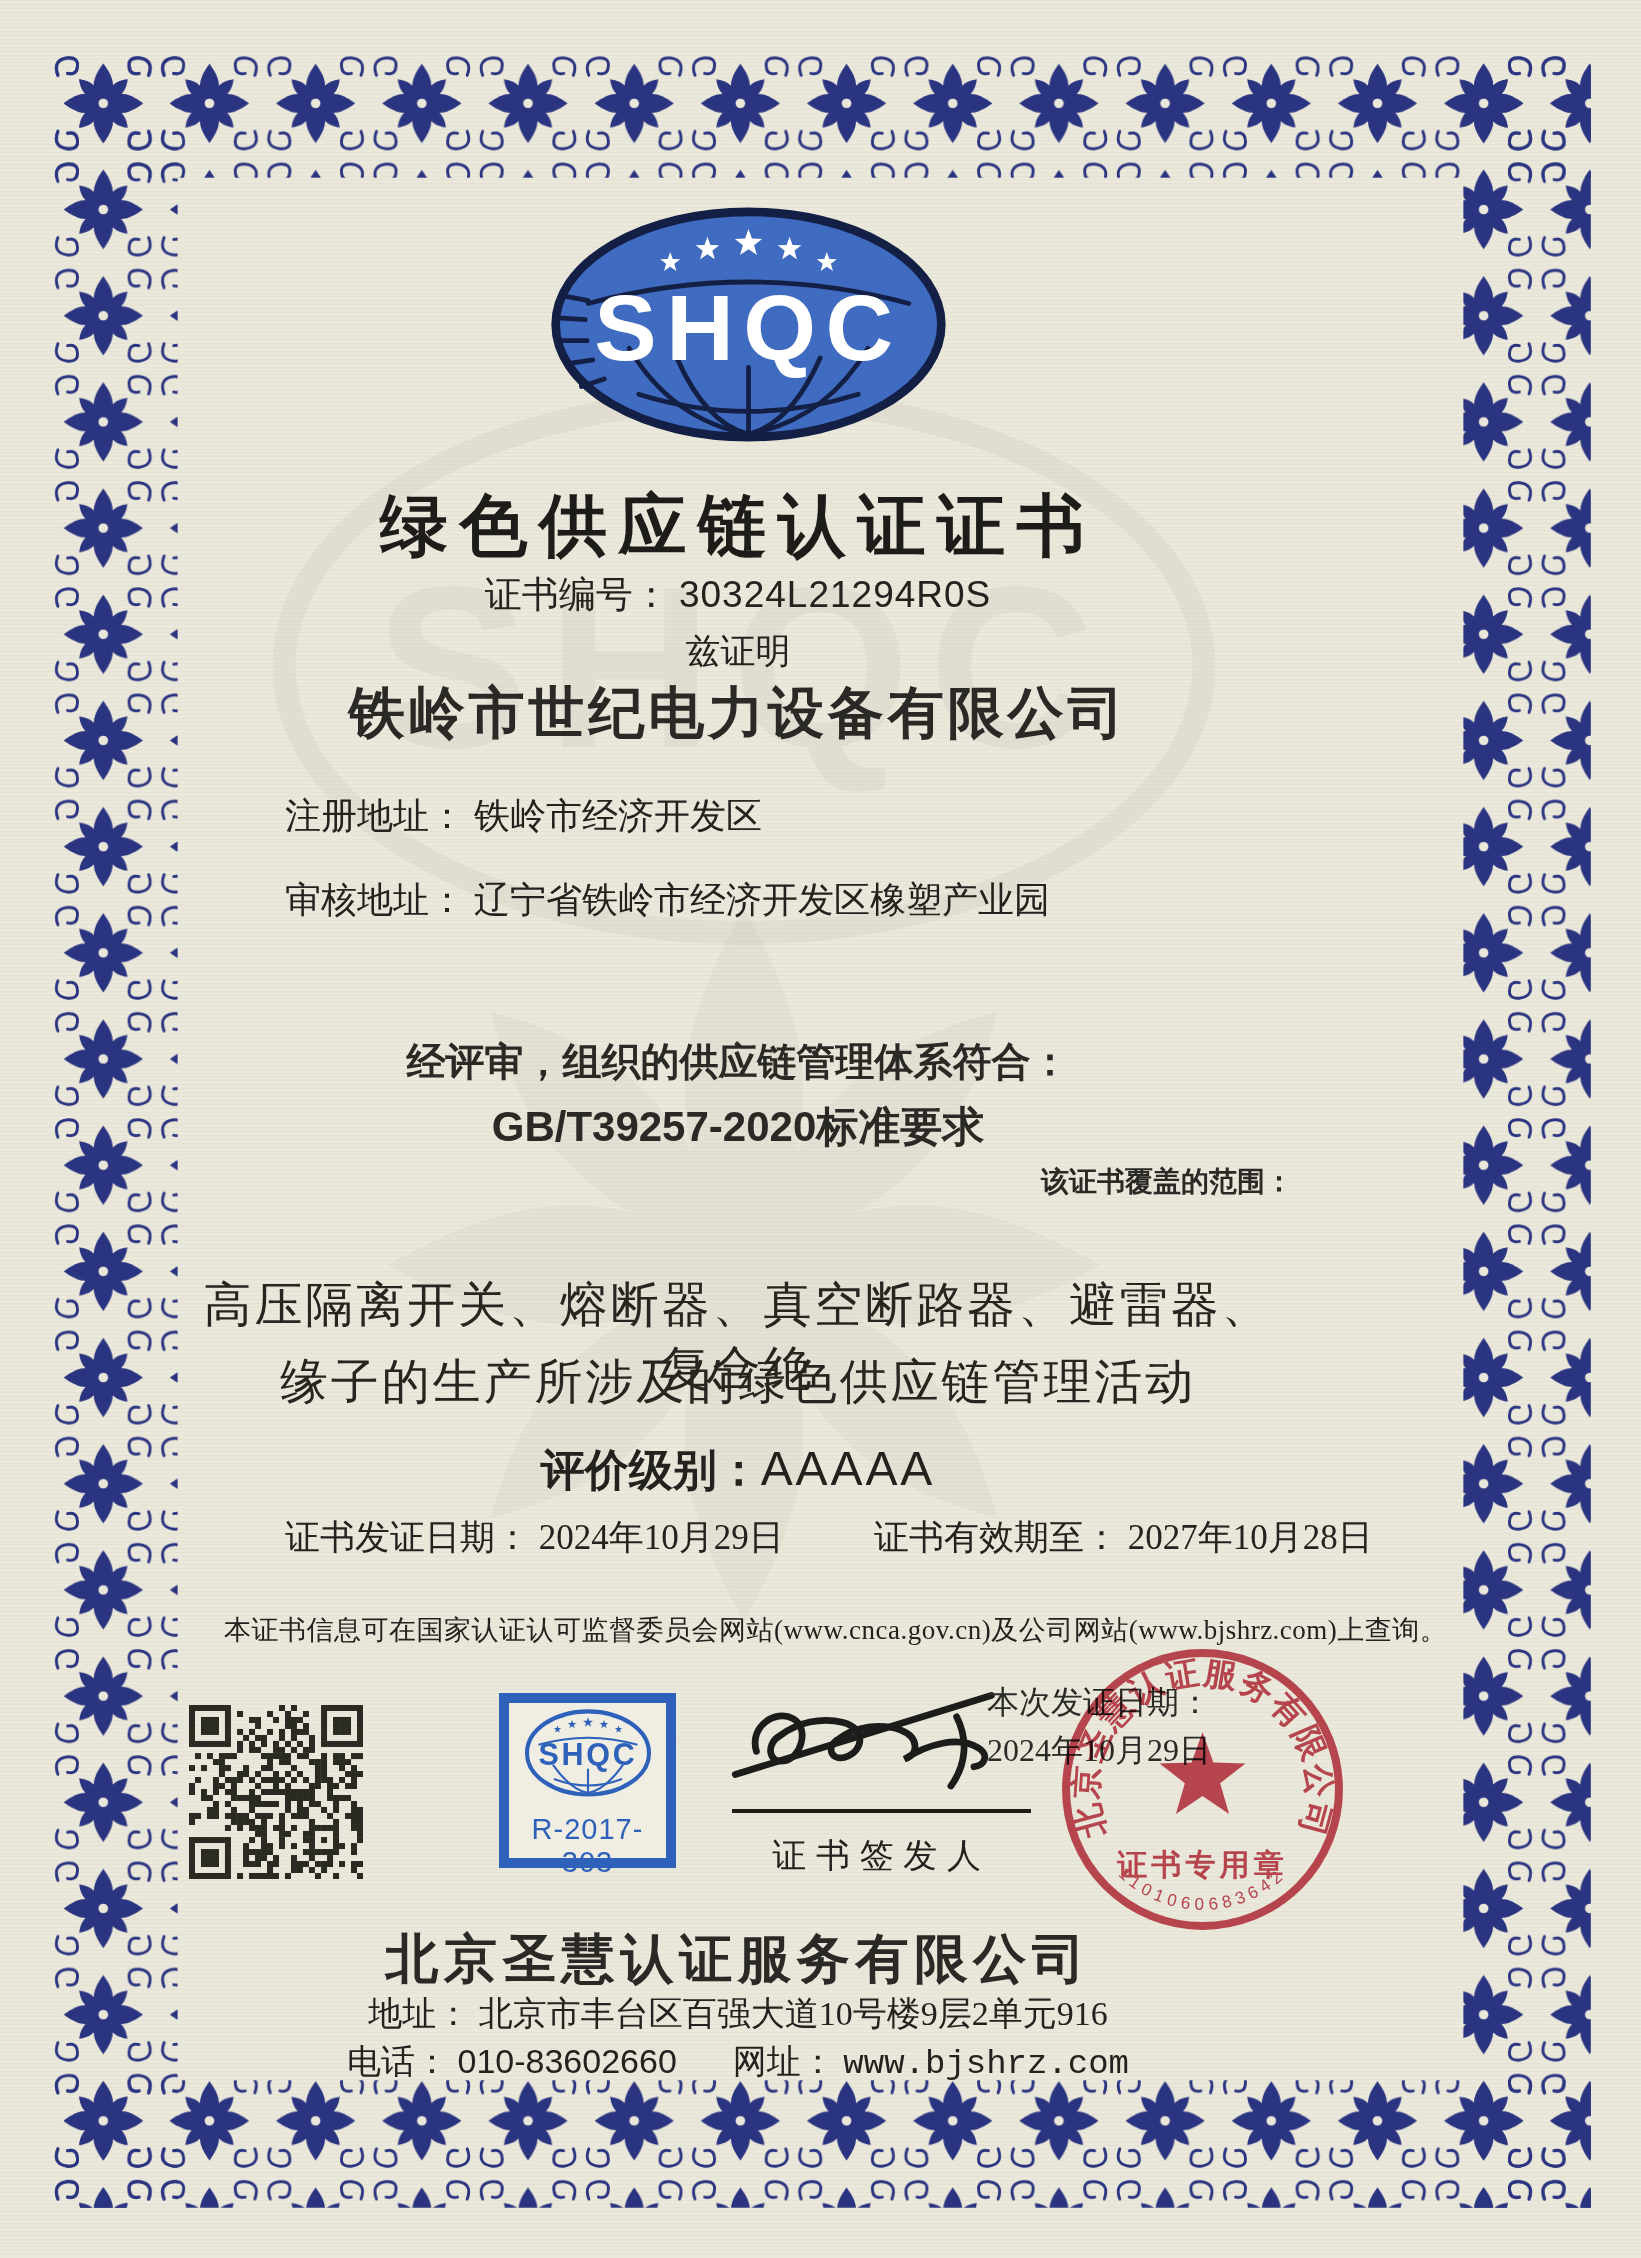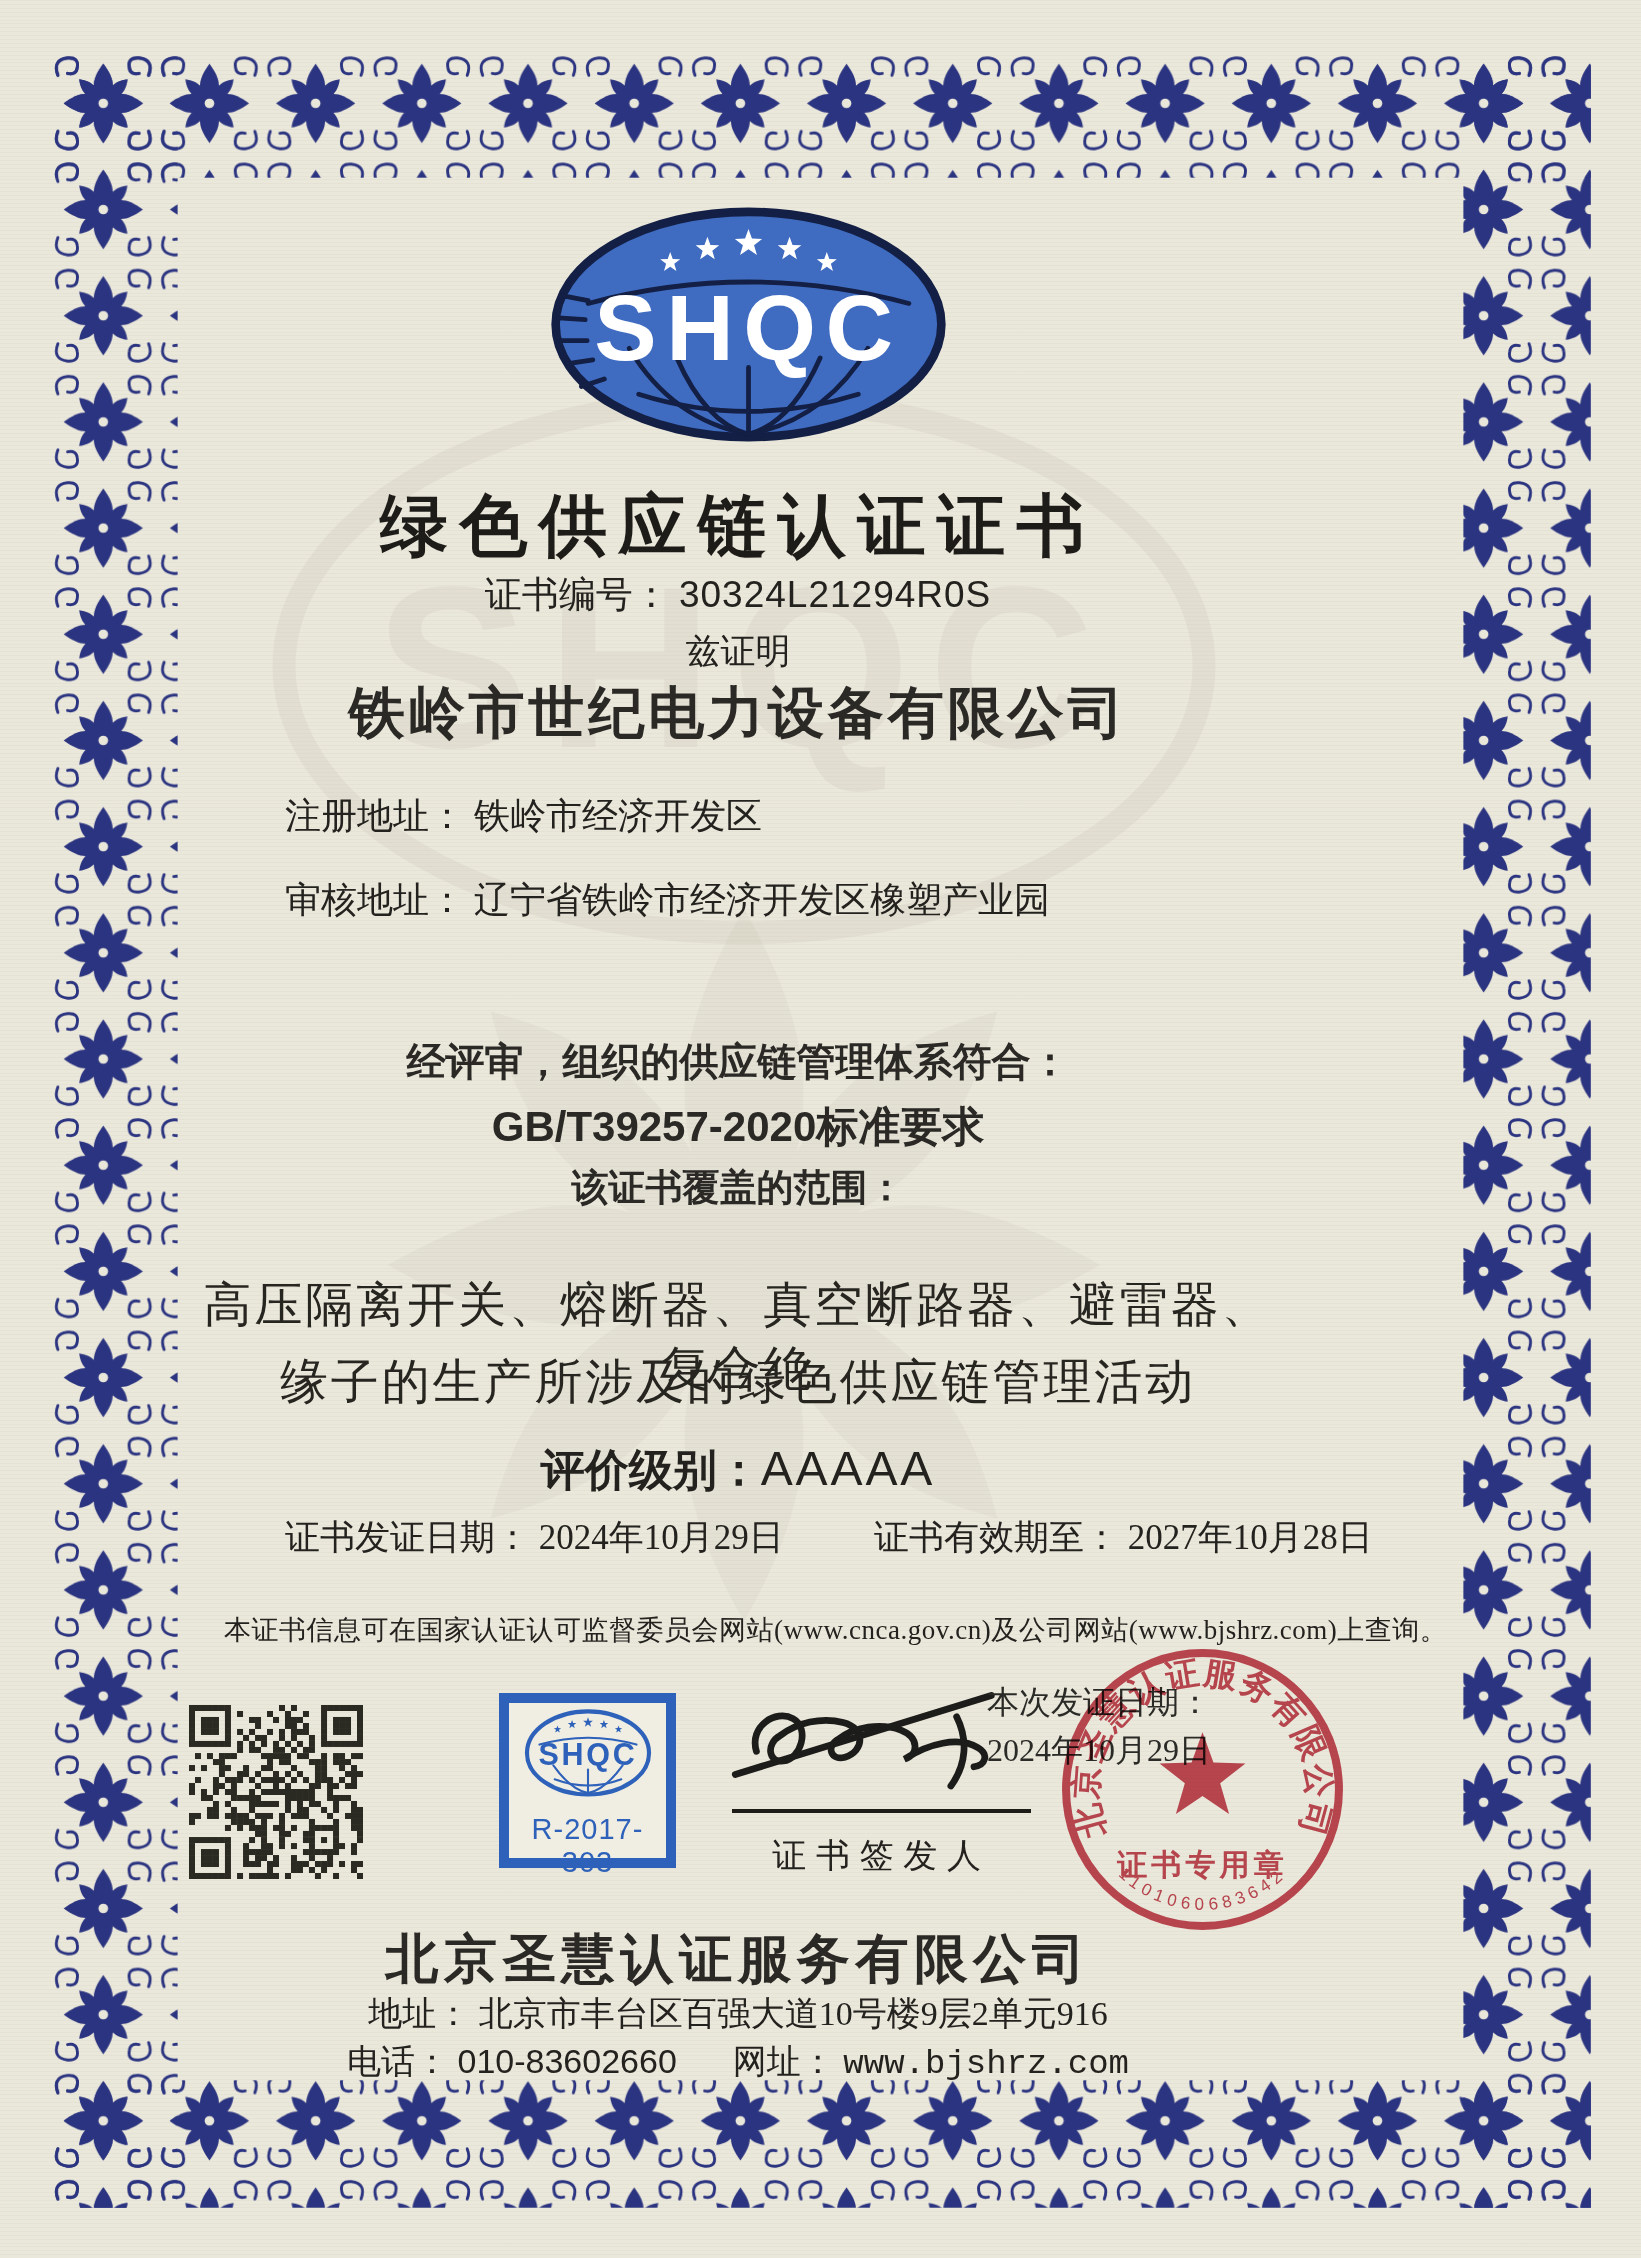--- a/index.html
+++ b/index.html
@@ -13,21 +13,21 @@
   .abs{position:absolute;}
   .col{position:absolute; left:183px; width:1110px; text-align:center;}
   .title{font-size:68px; letter-spacing:11.6px; font-weight:bold; color:#1d1c18;}
   .line38{font-size:37px;}
   .line36{font-size:35px;}
   .company{font-size:56px; font-weight:bold; letter-spacing:3.9px; font-family:"Liberation Sans","DejaVu Sans",sans-serif; color:#2a2925;}
   .codeline{font-size:39px;}
   .addr{position:absolute; left:285px; font-size:36px; text-align:left; white-space:nowrap;}
   .conform{font-size:39px; font-weight:bold; font-family:"Liberation Sans","DejaVu Sans",sans-serif; color:#2a2925;}
   .standard{font-size:42px; font-weight:bold; font-family:"Liberation Sans","DejaVu Sans",sans-serif; color:#2a2925;}
-  .scopelbl{font-size:37px; font-weight:bold; font-family:"Liberation Sans","DejaVu Sans",sans-serif; color:#2a2925;}
+  .scopelbl{font-size:28px; font-weight:bold; font-family:"Liberation Sans","DejaVu Sans",sans-serif; color:#2a2925;text-align:right;}
   .scope{font-size:48px; letter-spacing:2.9px; color:#26251f;}
   .rating-lbl{font-size:44px; font-weight:bold; font-family:"Liberation Sans","DejaVu Sans",sans-serif;}
   .rating-val{font-size:48px; font-family:"Liberation Sans","DejaVu Sans",sans-serif; letter-spacing:2.9px;}
   .dateline{font-size:35px; white-space:nowrap;}
   .note{font-size:27px; letter-spacing:0.5px; white-space:nowrap;}
   .issuer{font-size:53px; font-weight:bold; letter-spacing:5.8px; font-family:"Liberation Sans","DejaVu Sans",sans-serif; color:#2a2925;}
   .contact{font-size:34px; white-space:nowrap;}
   .signer-label{font-size:34px; letter-spacing:9.7px;}
   .reg-box{
     position:absolute; left:499px; top:1693px; width:157px; height:155px;

